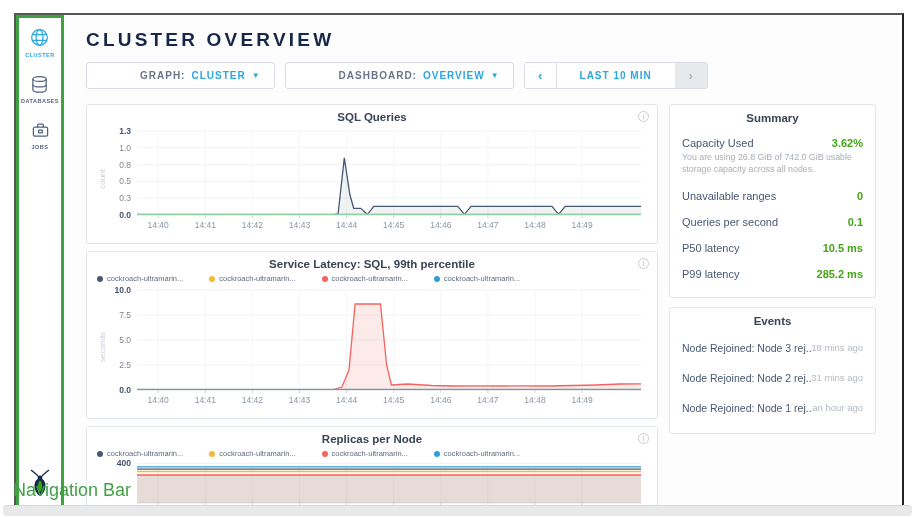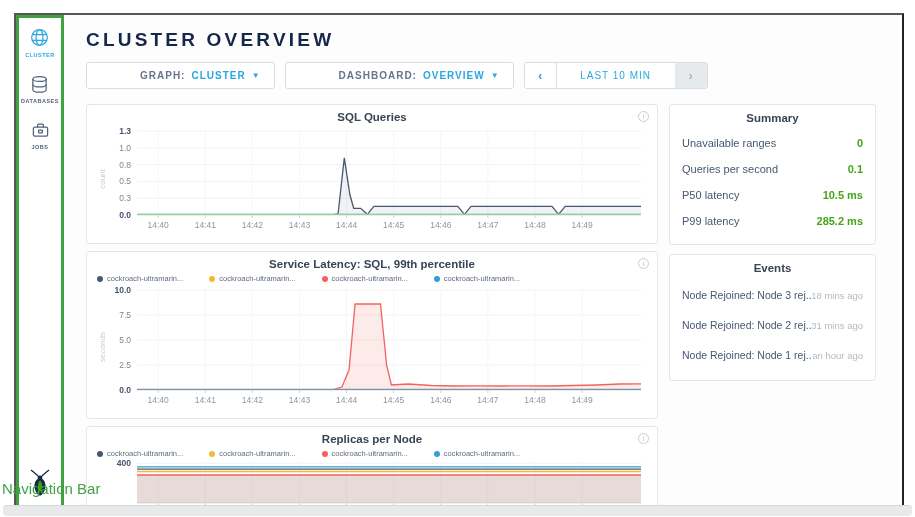--- a/index.html
+++ b/index.html
@@ -27,21 +27,21 @@
   .toolbar { display:flex; gap:10px; margin-top:11px; align-items:center; }
   .tb-btn { display:inline-flex; align-items:center; gap:6px; height:27px; padding:0 13px;
     background:#fff; border:1px solid #d9dde3; border-radius:3px;
     font-size:10px; font-weight:bold; letter-spacing:1px; cursor:pointer; }
   .tb-label { color:#67758d;margin-left:40px; }
   .tb-value { color:#2ba7e0; }
   .caret { color:#2ba7e0; font-size:8px; line-height:1; }
   .time-group { display:inline-flex; height:27px; border:1px solid #d9dde3; border-radius:3px; overflow:hidden; }
   .tg-seg { display:flex; align-items:center; justify-content:center; background:#fff; }
   .tg-prev { width:32px; border-right:1px solid #d9dde3; color:#2ba7e0; font-size:13px; font-weight:bold; cursor:pointer; }
-  .tg-label { width:118px; color:#2ba7e0; font-size:10px; font-weight:normal; letter-spacing:1px; cursor:pointer; }
+  .tg-label { width:118px; color:#2ba7e0; font-size:10px; font-weight:bold; letter-spacing:1px; cursor:pointer; }
   .tg-next { width:32px; background:#e7eaed; color:#a9b2bc; font-size:13px; font-weight:bold; cursor:default; }
 
   .content { display:flex; gap:11px; margin-top:15px; align-items:flex-start; }
   .charts-col { width:572px; flex:0 0 572px; display:flex; flex-direction:column; gap:7px; }
   .right-col { width:207px; flex:0 0 207px; display:flex; flex-direction:column; gap:9px; }
 
   .card { background:#fff; border:1px solid #e3e6ea; border-radius:3px; position:relative; }
   .chart-card { padding:6px 10px 4px; }
   .chart-title { text-align:center; font-size:11.5px; font-weight:bold; color:#394455; }
   .info-icon { position:absolute; top:6px; right:8px; width:11px; height:11px; border:1px solid #c9ced5;
@@ -58,21 +58,21 @@
   .sum-line { display:flex; align-items:baseline; }
   .sum-label { font-size:11px; color:#475872; }
   .sum-link { font-size:11px; color:#35b0e8; margin-left:6px; cursor:pointer; }
   .sum-value { margin-left:auto; font-size:11px; font-weight:bold; color:#46a417; white-space:nowrap; }
   .sum-note { font-size:8.8px; line-height:1.35; color:#a8aeb6; margin-top:3px; }
   .event-row { display:flex; align-items:center; padding:9px 0; cursor:pointer; }
   .event-text { font-size:10.5px; color:#475872; white-space:nowrap; overflow:hidden; max-width:138px; }
   .event-time { margin-left:auto; font-size:9.5px; color:#b3bac1; white-space:nowrap; }
 
   
-  .annotation-label { position:absolute; left:2px; top:480px; font-size:15px; color:#43a047; }
+  .annotation-label { position:absolute; left:13px; top:480px; font-size:18px; color:#43a047; }
   .bottom-bar { position:absolute; left:3px; top:505px; width:909px; height:11px;
     background:#e8e9ea; border-radius:4px; border-top:1px solid #d7d8d9; }
 </style>
 </head>
 <body>
 
 <div class="app-window">
 
   <div class="sidebar">
     <div class="side-item active">
@@ -353,20 +353,28 @@
         </div>
 
       </div>
 
       <div class="right-col">
         <div class="card panel">
           <div class="panel-title">Summary</div>
           <div id="summary-rows">
               <div class="sum-row">
                 <div class="sum-line">
+      <span class="sum-label">Capacity Used</span>
+
+      <span class="sum-value">3.62%</span>
+    </div>
+    <div class="sum-note">You are using 26.8 GiB of 742.0 GiB usable storage capacity across all nodes.</div>
+              </div>
+              <div class="sum-row">
+                <div class="sum-line">
       <span class="sum-label">Unavailable ranges</span>
 
       <span class="sum-value">0</span>
     </div>
     </div>
               <div class="sum-row">
                 <div class="sum-line">
       <span class="sum-label">Queries per second</span>
 
       <span class="sum-value">0.1</span>

